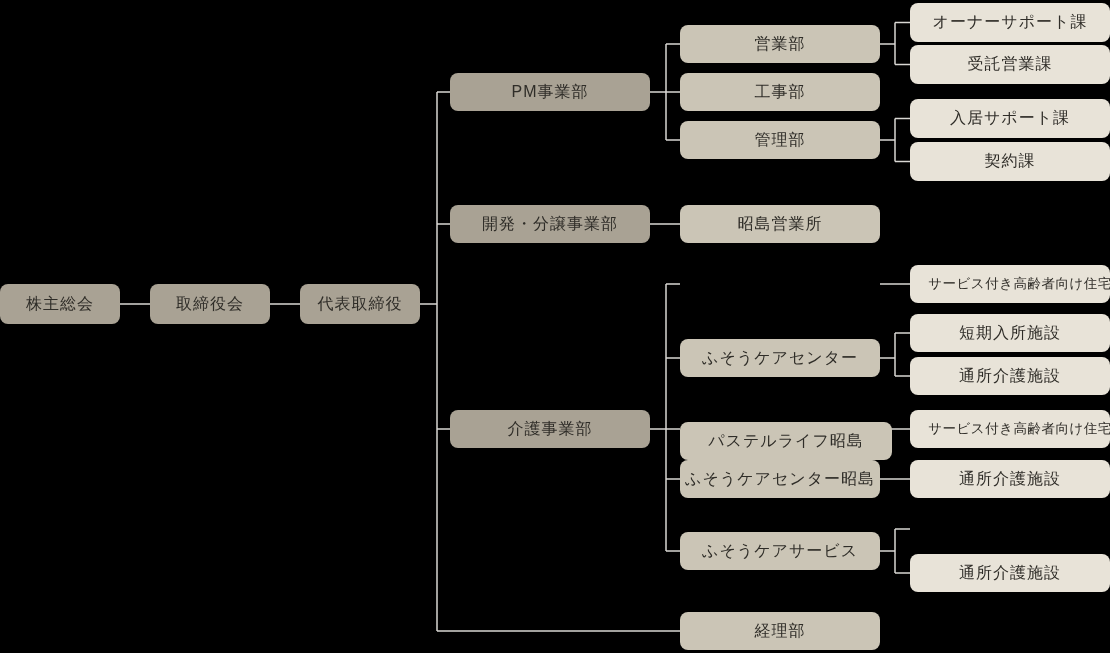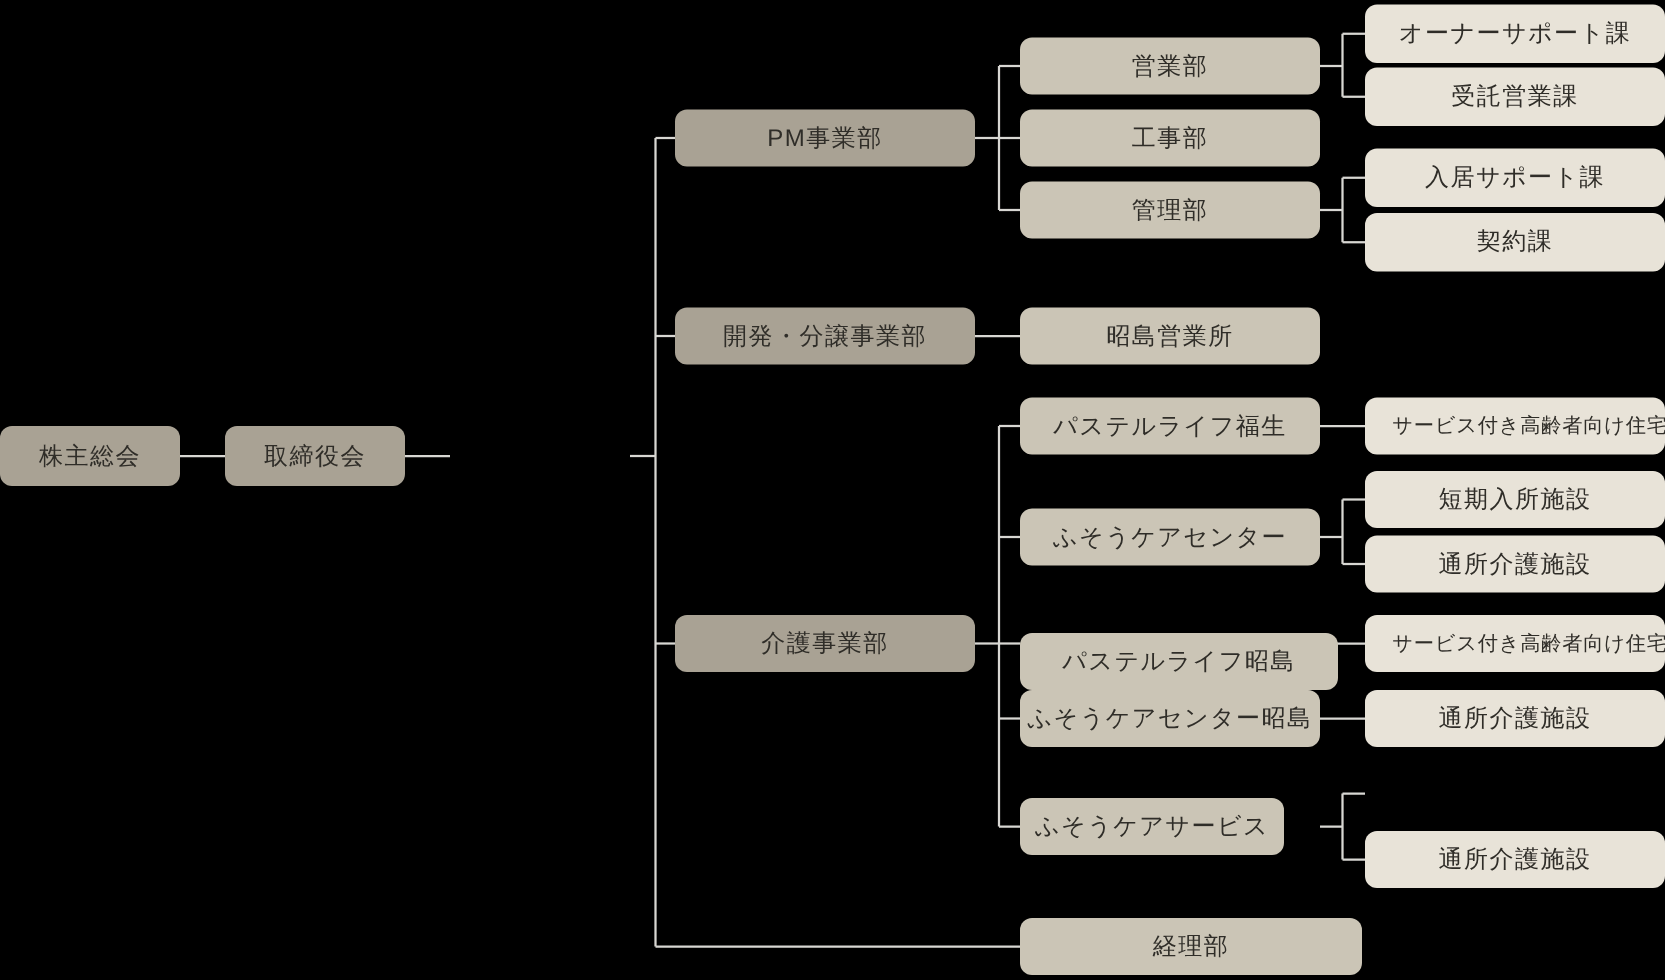--- a/index.html
+++ b/index.html
@@ -99,35 +99,35 @@
     <path class="edge" d="M880 479 H910"></path>
 
     <path class="edge" d="M880 551 H895"></path>
     <path class="edge" d="M895 529 V573"></path>
     <path class="edge" d="M895 529 H910"></path>
     <path class="edge" d="M895 573 H910"></path>
   </svg>
 
   <div class="node lv-a" style="left:0px;top:284px;width:120px;height:40px">株主総会</div>
   <div class="node lv-a" style="left:150px;top:284px;width:120px;height:40px">取締役会</div>
+  <div class="node lv-a" style="left:300px;top:284px;width:120px;height:40px">代表取締役</div>
 
   <div class="node lv-a" style="left:450px;top:205px;width:200px;height:38px">開発・分譲事業部</div>
   <div class="node lv-a" style="left:450px;top:73px;width:200px;height:38px">PM事業部</div>
   <div class="node lv-a" style="left:450px;top:410px;width:200px;height:38px">介護事業部</div>
 
   <div class="node lv-b" style="left:680px;top:25px;width:200px;height:38px">営業部</div>
   <div class="node lv-b" style="left:680px;top:73px;width:200px;height:38px">工事部</div>
   <div class="node lv-b" style="left:680px;top:121px;width:200px;height:38px">管理部</div>
   <div class="node lv-b" style="left:680px;top:205px;width:200px;height:38px">昭島営業所</div>
-  <div class="node lv-b" style="left:680px;top:265px;width:200px;height:38px">パステルライフ福生</div>
   <div class="node lv-b" style="left:680px;top:339px;width:200px;height:38px">ふそうケアセンター</div>
   <div class="node lv-b" style="left:680px;top:422px;width:212px;height:38px">パステルライフ昭島</div>
   <div class="node lv-b" style="left:680px;top:460px;width:200px;height:38px">ふそうケアセンター昭島</div>
-  <div class="node lv-b" style="left:680px;top:532px;width:176px;height:38px">ふそうケアサービス</div>
-  <div class="node lv-b" style="left:680px;top:612px;width:228px;height:38px">経理部</div>
+  <div class="node lv-b" style="left:680px;top:532px;width:200px;height:38px">ふそうケアサービス</div>
+  <div class="node lv-b" style="left:680px;top:612px;width:200px;height:38px">経理部</div>
 
   <div class="node lv-c" style="left:910px;top:3px;width:200px;height:39px">オーナーサポート課</div>
   <div class="node lv-c" style="left:910px;top:45px;width:200px;height:39px">受託営業課</div>
   <div class="node lv-c" style="left:910px;top:99px;width:200px;height:39px">入居サポート課</div>
   <div class="node lv-c" style="left:910px;top:142px;width:200px;height:39px">契約課</div>
   <div class="node lv-c small" style="left:910px;top:265px;width:200px;height:38px">サービス付き高齢者向け住宅</div>
   <div class="node lv-c" style="left:910px;top:314px;width:200px;height:38px">短期入所施設</div>
   <div class="node lv-c" style="left:910px;top:357px;width:200px;height:38px">通所介護施設</div>
   <div class="node lv-c small" style="left:910px;top:410px;width:200px;height:38px">サービス付き高齢者向け住宅</div>
   <div class="node lv-c" style="left:910px;top:460px;width:200px;height:38px">通所介護施設</div>

